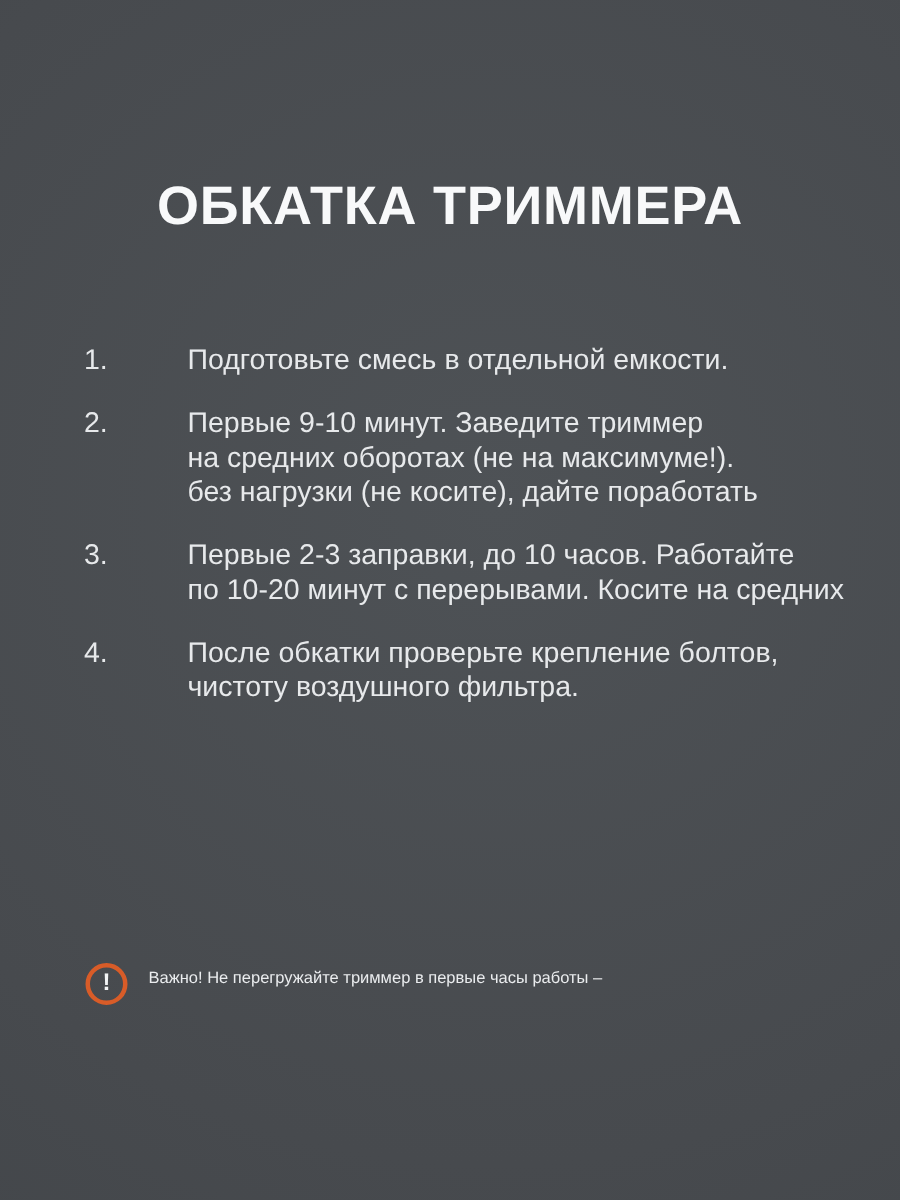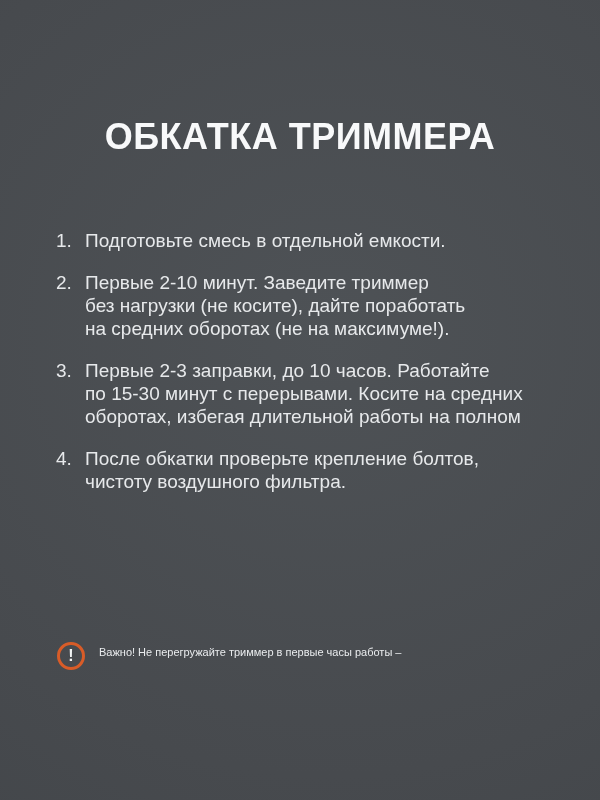--- a/index.html
+++ b/index.html
@@ -32,21 +32,21 @@
     display: flex;
     margin-bottom: 19px;
     color: #e7e9eb;
     font-size: 19px;
     line-height: 23px;
   }
   .step-number {
     flex: 0 0 29px;
     width: 29px;
   }
-  .step-lines { flex: 1; }
+  .step-lines { flex: 1; margin-left: 40px; }
   .step-line { white-space: nowrap; }
   .note {
     position: absolute;
     top: 641px;
     left: 57px;
     width: 520px;
     display: flex;
     align-items: flex-start;
   }
   .note-icon {
@@ -85,32 +85,31 @@
     <div class="step">
       <div class="step-number">1.</div>
       <div class="step-lines">
         <div class="step-line">Подготовьте смесь в отдельной емкости.</div>
       </div>
     </div>
 
     <div class="step">
       <div class="step-number">2.</div>
       <div class="step-lines">
-        <div class="step-line">Первые 2-10 минут. Заведите триммер</div>
+        <div class="step-line">Первые 9-10 минут. Заведите триммер</div>
+        <div class="step-line">на средних оборотах (не на максимуме!).</div>
         <div class="step-line">без нагрузки (не косите), дайте поработать</div>
-        <div class="step-line">на средних оборотах (не на максимуме!).</div>
       </div>
     </div>
 
     <div class="step">
       <div class="step-number">3.</div>
       <div class="step-lines">
         <div class="step-line">Первые 2-3 заправки, до 10 часов. Работайте</div>
-        <div class="step-line">по 15-30 минут с перерывами. Косите на средних</div>
-        <div class="step-line">оборотах, избегая длительной работы на полном</div>
+        <div class="step-line">по 10-20 минут с перерывами. Косите на средних</div>
       </div>
     </div>
 
     <div class="step">
       <div class="step-number">4.</div>
       <div class="step-lines">
         <div class="step-line">После обкатки проверьте крепление болтов,</div>
         <div class="step-line">чистоту воздушного фильтра.</div>
       </div>
     </div>

